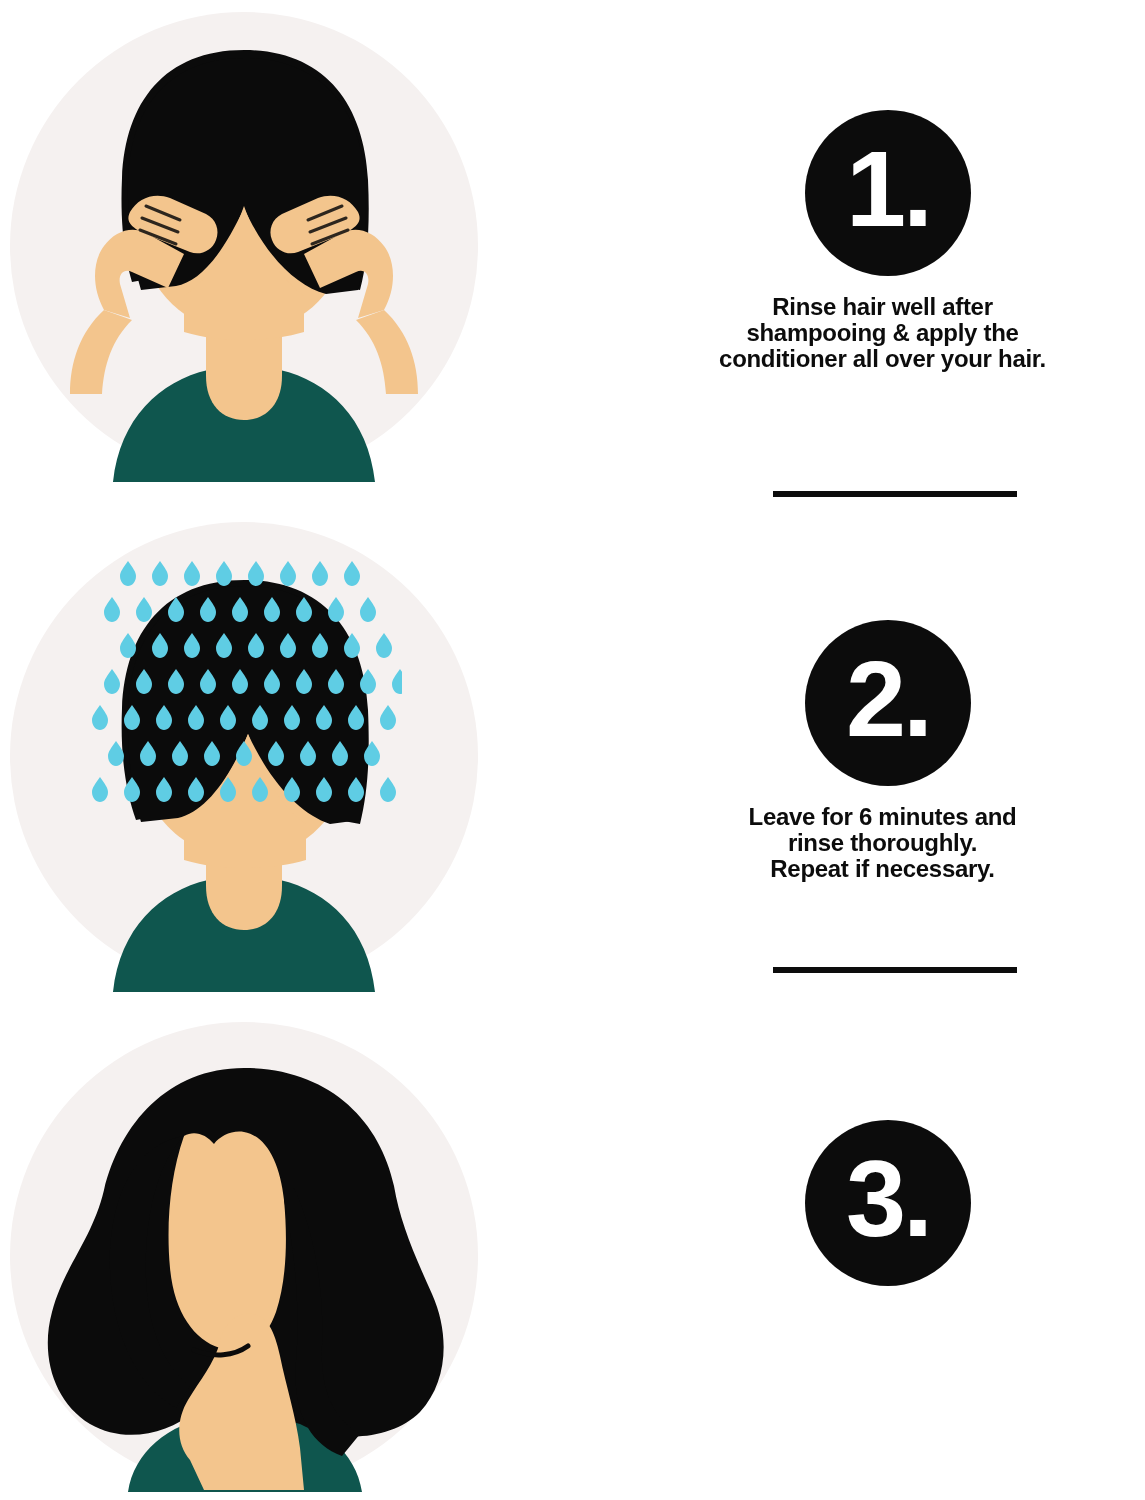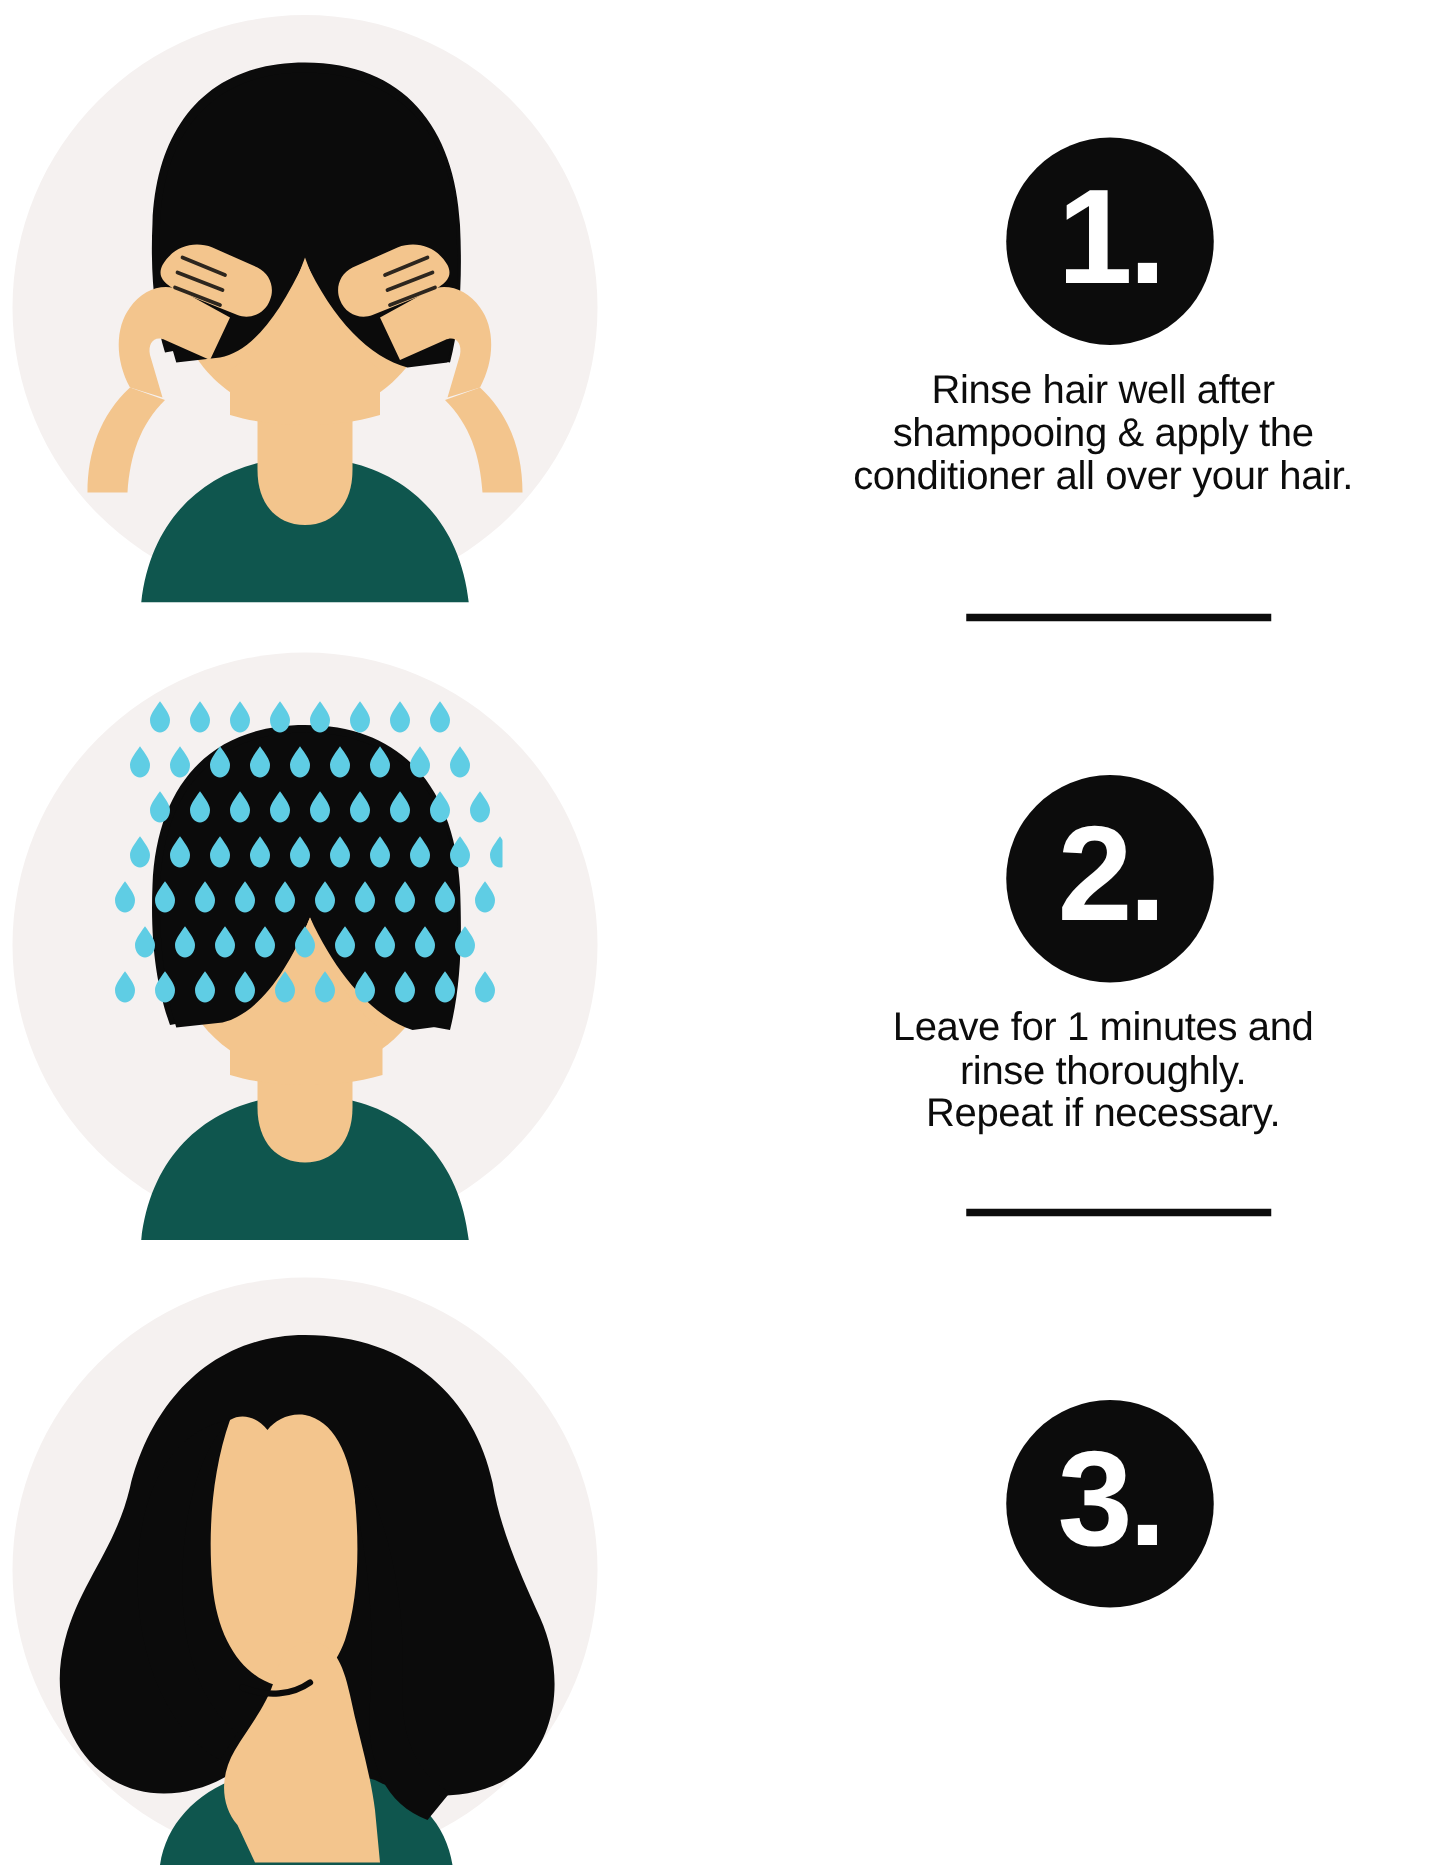--- a/index.html
+++ b/index.html
@@ -75,22 +75,22 @@
   }
 
   .step-caption {
     position: absolute;
     left: 0;
     top: 292px;
     width: 525px;
     text-align: center;
     color: #0c0c0c;
     font-family: "Liberation Sans", sans-serif;
-    font-weight: normal;
-    font-size: 32px;
+    font-weight: bold;
+    font-size: 24px;
     line-height: 1.08;
     letter-spacing: -0.3px;
     white-space: pre-line;
   }
 
   
   .divider {
     position: absolute;
     left: 773px;
     width: 244px;
@@ -293,21 +293,21 @@
               <use href="#wdrop" x="380" y="0"></use>
           </g>
         </g>
       </svg>
     </div>
 
     <div class="step-right">
       <div class="num-badge">
         <span class="num-text">2.</span>
       </div>
-      <div class="step-caption">Leave for 1 minutes and
+      <div class="step-caption">Leave for 6 minutes and
 rinse thoroughly.
 Repeat if necessary.</div>
     </div>
   </div>
 
   <div class="divider d2"></div>
 
   <div class="step-row r3">
 
     <div class="illus-wrap">

